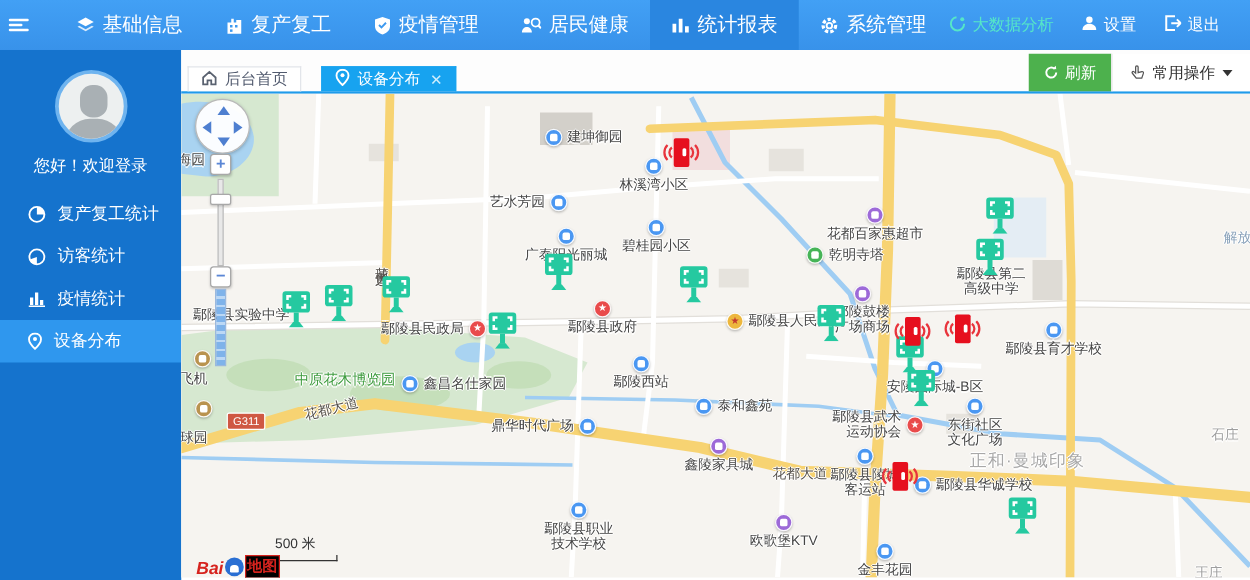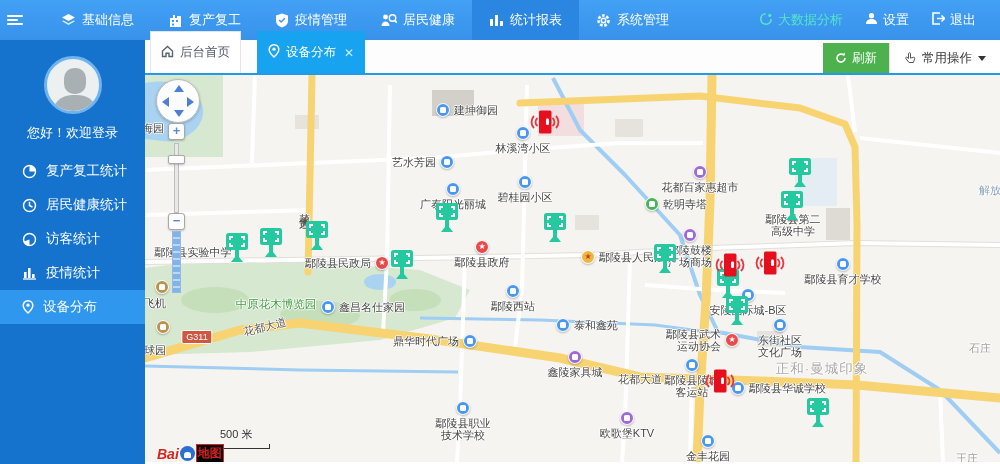--- a/index.html
+++ b/index.html
@@ -7,21 +7,21 @@
   *{box-sizing:border-box;}
 
   
   .navbar{height:40px;background:linear-gradient(#42a0f5,#3892ea);display:flex;align-items:center;color:#fff;position:relative;}
   .brand{width:112px;padding-left:12px;font-size:17px;font-weight:bold;letter-spacing:1px;white-space:nowrap;}
   .collapse{width:30px;height:40px;display:flex;align-items:center;justify-content:center;cursor:pointer;margin-right:14px;}
   .collapse .bar{width:16px;height:10px;position:relative;}
   .collapse .bar i{display:block;height:2px;background:#fff;margin-bottom:2px;border-radius:1px;}
   .collapse .bar i:nth-child(2){width:11px;}
   .nav-items{display:flex;height:40px;}
-  .nav-item{display:flex;align-items:center;gap:6px;padding:0 17px;font-size:13px;cursor:pointer;height:40px;}
+  .nav-item{display:flex;align-items:center;gap:6px;padding:0 17px;font-size:16px;cursor:pointer;height:40px;}
   .nav-item.active{background:#2a86e0;}
   .nav-item svg{display:block;}
   .nav-right{margin-left:auto;display:flex;align-items:center;gap:22px;padding-right:24px;font-size:13px;}
   .nav-right .nr{display:flex;align-items:center;gap:5px;cursor:pointer;}
   .nav-right .accent{color:#55e6c8;text-align:right;}
 
   
   .layout{display:flex;height:424px;}
   .sidebar{width:145px;background:#1573cd;color:#fff;flex:none;display:flex;flex-direction:column;align-items:center;}
   .avatar{margin-top:16px;width:58px;height:58px;border-radius:50%;background:#edf0f0;border:3px solid #6fb4ef;position:relative;overflow:hidden;}
@@ -31,21 +31,21 @@
   .menu{margin-top:12px;width:100%;}
   .menu-item{height:34px;display:flex;align-items:center;gap:9px;padding-left:22px;font-size:13.5px;cursor:pointer;}
   .menu-item.active{background:#2f97ee;}
   .menu-item svg{display:block;flex:none;}
 
   .content{flex:1;display:flex;flex-direction:column;min-width:0;}
 
   
   .tabbar{height:35px;background:#fdfdfd;border-bottom:2px solid #1f9bea;display:flex;align-items:flex-end;position:relative;}
   .tabs{display:flex;align-items:flex-end;padding-left:5px;gap:16px;}
-  .tab{height:42px;display:flex;align-items:center;gap:6px;padding:0 10px;font-size:12.5px;background:#fff;border:1px solid #e2e5ea;border-bottom:none;color:#515a6e;cursor:pointer;white-space:nowrap;}
+  .tab{height:20px;display:flex;align-items:center;gap:6px;padding:0 10px;font-size:12.5px;background:#fff;border:1px solid #e2e5ea;border-bottom:none;color:#515a6e;cursor:pointer;white-space:nowrap;}
   .tab.active{background:#17a3f0;border-color:#17a3f0;color:#fff;}
   .tab .close{font-size:12px;color:#cfeefd;margin-left:2px;cursor:pointer;}
   .tab-actions{margin-left:auto;display:flex;align-items:stretch;height:30px;}
   .btn-refresh{background:#4db14d;color:#fff;font-size:12.5px;display:flex;align-items:center;gap:5px;padding:0 12px;cursor:pointer;}
   .btn-common{display:flex;align-items:center;gap:6px;font-size:12.5px;color:#333;padding:0 14px;border-left:1px solid #e4e4e4;cursor:pointer;background:#fff;}
   .caret{width:0;height:0;border-left:4px solid transparent;border-right:4px solid transparent;border-top:5px solid #333;}
 
   
   .map{position:relative;width:855px;height:387px;background:#f6f4f0;overflow:hidden;}
   .map svg.base{position:absolute;left:0;top:0;}
@@ -208,29 +208,20 @@
               <circle cx="7.5" cy="7.5" r="6" fill="none" stroke="#fff" stroke-width="1.5"></circle>
               <path d="M7.5 7.5 L7.5 1.5 A6 6 0 0 1 13.5 7.5Z" fill="#fff"></path>
             </svg>
           </span>
           <span>复产复工统计</span>
         </div>
         <div class="menu-item">
           <span>
             <svg width="15" height="15" viewBox="0 0 15 15">
               <circle cx="7.5" cy="7.5" r="6" fill="none" stroke="#fff" stroke-width="1.5"></circle>
-              <path d="M7.5 3.8 V7.5 L10.5 9.2" fill="none" stroke="#fff" stroke-width="1.5"></path>
-            </svg>
-          </span>
-          <span>居民健康统计</span>
-        </div>
-        <div class="menu-item">
-          <span>
-            <svg width="15" height="15" viewBox="0 0 15 15">
-              <circle cx="7.5" cy="7.5" r="6" fill="none" stroke="#fff" stroke-width="1.5"></circle>
               <path d="M7.5 7.5 L1.8 9.5 A6 6 0 0 0 7.5 13.5Z" fill="#fff"></path>
             </svg>
           </span>
           <span>访客统计</span>
         </div>
         <div class="menu-item">
           <span>
             <svg width="15" height="14" viewBox="0 0 15 14">
               <path d="M1 13 H14" stroke="#fff" stroke-width="1.3"></path>
               <rect x="2" y="6" width="2.6" height="6" fill="#fff"></rect>

